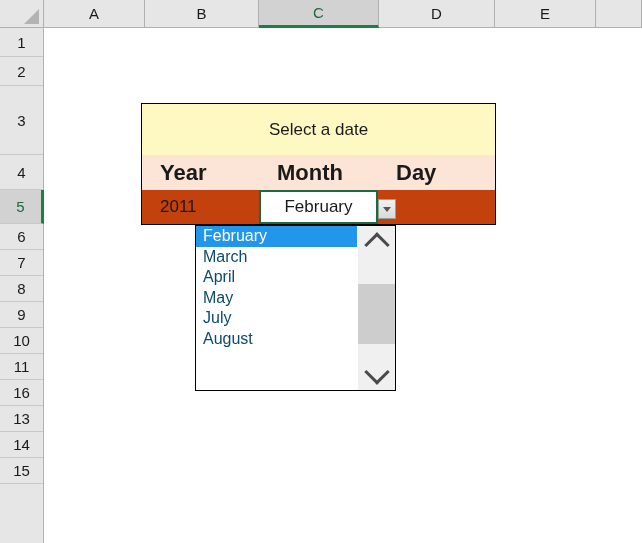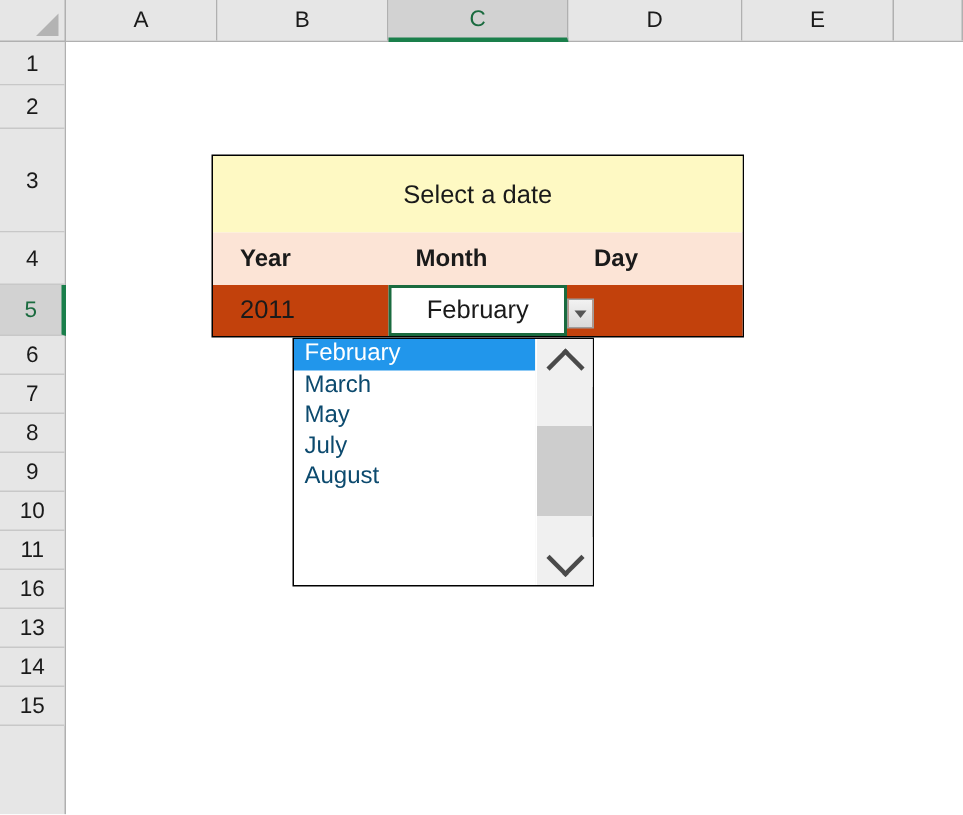--- a/index.html
+++ b/index.html
@@ -133,21 +133,21 @@
     width: 100%;
     height: 35px;
     background: #fce4d6;
     display: flex;
     box-sizing: border-box;
   }
   .panel-header-cell {
     display: flex;
     align-items: center;
     padding-left: 18px;
-    font-size: 16px;
+    font-size: 22px;
     font-weight: bold;
     color: #1a1a1a;
     box-sizing: border-box;
   }
   .hc-year  { width: 117px; }
   .hc-month { width: 119px; }
   .hc-day   { width: 117px; }
 
   .panel-value-row {
     position: absolute;
@@ -323,20 +323,21 @@
   </div>
 
   <div class="dd-button">
     <span class="caret"></span>
   </div>
 
   <div class="dropdown">
     <div class="dd-list" id="dd-list">
         <div class="dd-item selected">February</div>
         <div class="dd-item">March</div>
+        <div class="dd-item">April</div>
         <div class="dd-item">May</div>
         <div class="dd-item">July</div>
         <div class="dd-item">August</div>
       </div>
     <div class="dd-scrollbar">
       <div class="sb-arrow up">
         <span class="chev up"></span>
       </div>
       <div class="sb-thumb"></div>
       <div class="sb-arrow down">

